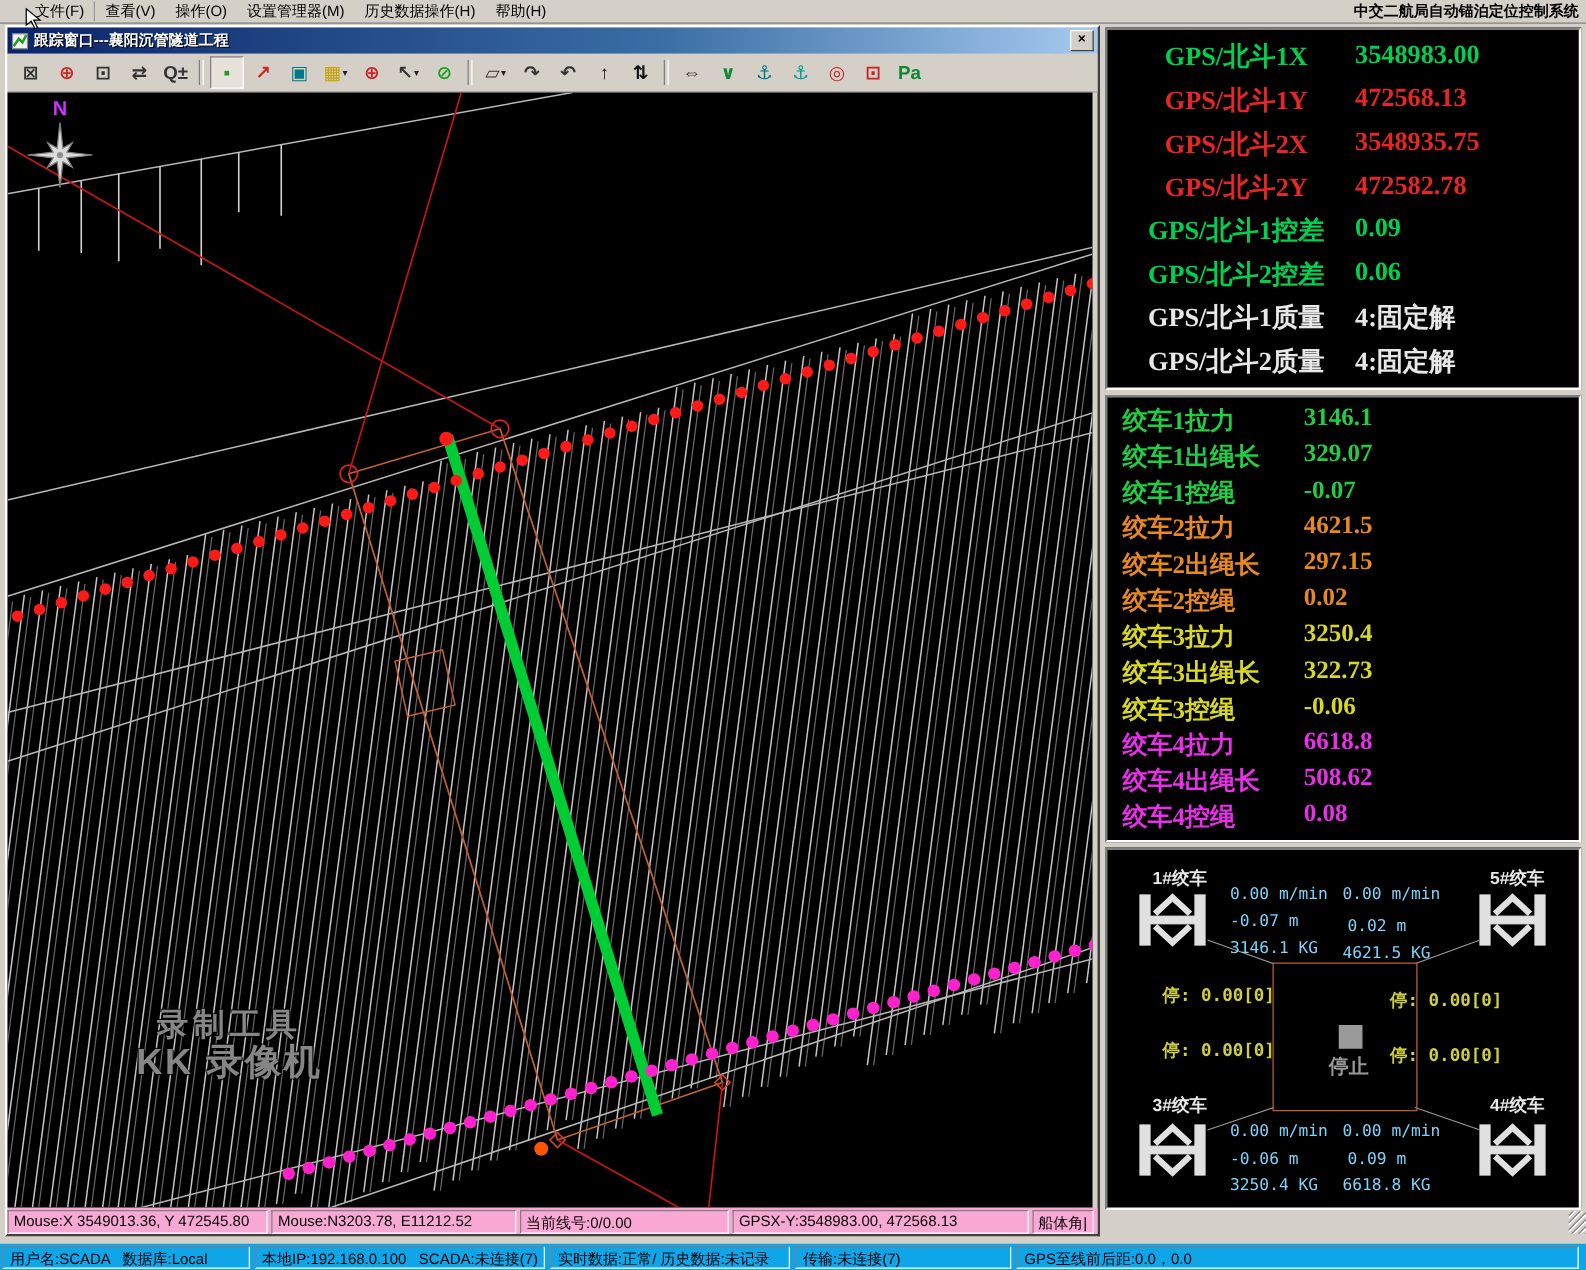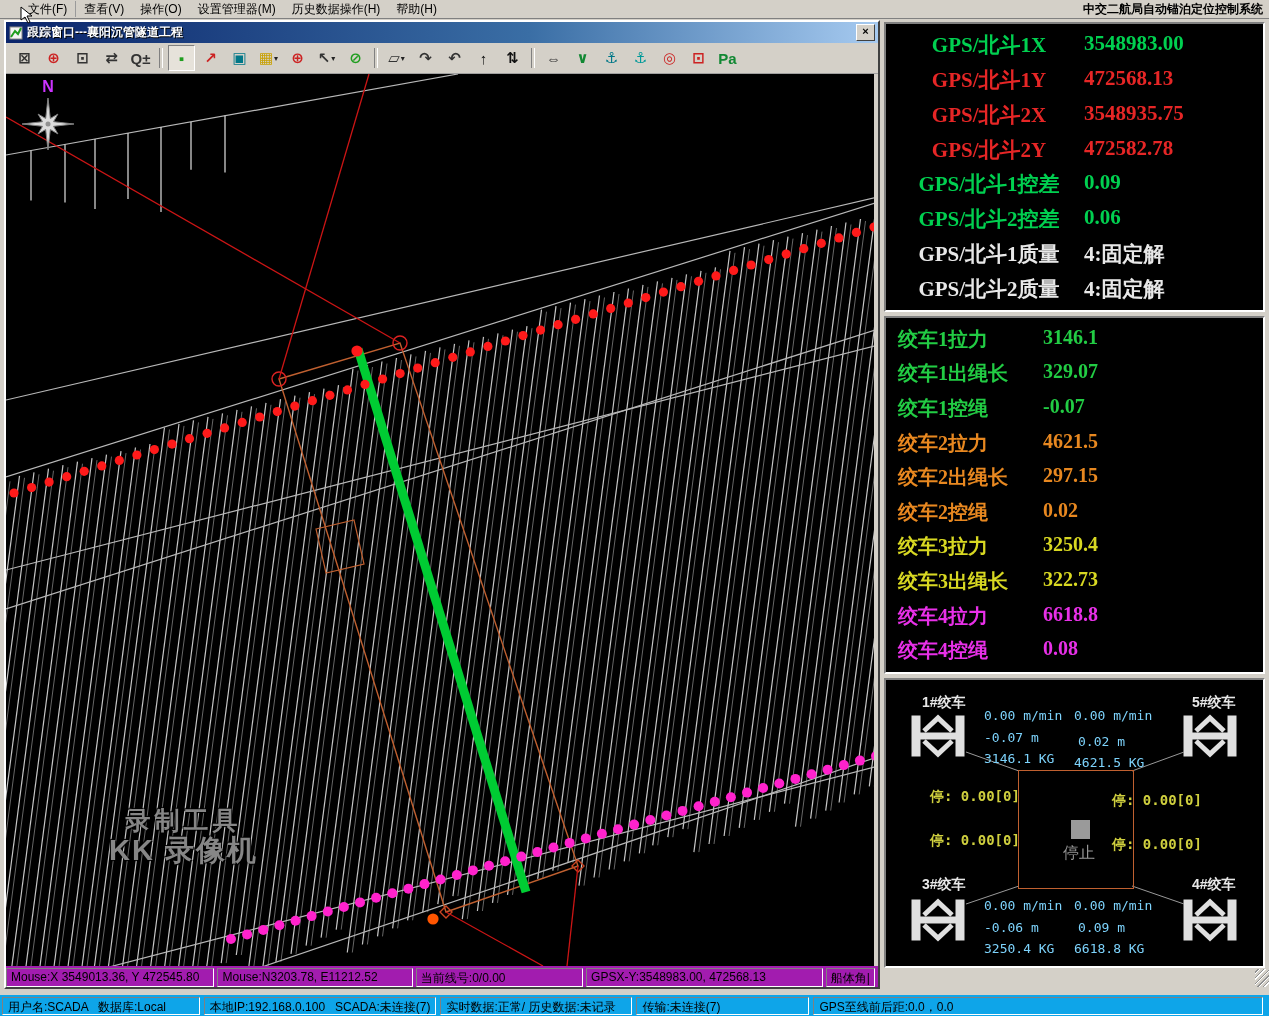--- a/index.html
+++ b/index.html
@@ -30,21 +30,21 @@
   .tdrop{font-size:8px;color:#222;margin-left:1px;}
   .tsep{width:2px;height:20px;border-left:1px solid #808080;border-right:1px solid #fff;margin:0 4px;}
   
   #canvas-wrap{position:relative;width:868px;height:892px;background:#000;overflow:hidden;}
   #watermark{position:absolute;left:85px;top:733px;width:185px;text-align:center;
              color:rgba(158,158,158,.85);font-weight:bold;line-height:1.1;
              text-shadow:1px 1px 1px #000,-1px -1px 1px #000;pointer-events:none;}
   #watermark .w1{font-size:25px;letter-spacing:4px;}
   #watermark .w2{font-size:29px;letter-spacing:2px;}
   
-  #wstatus{height:21px;display:flex;align-items:stretch;background:#a21caf;padding-top:2px;box-sizing:border-box;}
+  #wstatus{height:21px;display:flex;align-items:stretch;background:#f9a8d4;padding-top:2px;box-sizing:border-box;}
   .wseg{border:1px solid;border-color:#808080 #fff #fff #808080;margin-right:3px;font-size:12px;
         padding:1px 4px;white-space:pre;overflow:hidden;color:#000;}
   
   .blackpanel{position:absolute;left:884px;width:381px;background:#000;
               border:2px solid;border-color:#808080 #fff #fff #808080;box-sizing:border-box;
               font-family:"Liberation Serif","DejaVu Serif",serif;}
   #gps-panel{top:22px;height:290px;display:flex;flex-direction:column;justify-content:space-around;padding:4px 0;}
   #winch-panel{top:316px;height:358px;display:flex;flex-direction:column;justify-content:space-around;padding:4px 0;}
   #diagram-panel{top:678px;height:290px;font-family:"DejaVu Sans Mono","Liberation Mono",monospace;}
   .prow{display:flex;font-weight:bold;}
@@ -53,21 +53,21 @@
   #winch-panel .prow{font-size:20px;}
   #winch-panel .plabel{width:145px;padding-left:12px;}
   .pvalue{white-space:pre;}
   
   .dg{position:absolute;white-space:pre;}
   .dg-label{color:#e8e8e8;font-size:14px;font-weight:bold;font-family:"Liberation Sans",sans-serif;}
   .dg-green{color:#7dd3fc;font-size:13px;font-weight:normal;}
   .dg-stop{color:#cfcf3e;font-size:14px;font-weight:bold;}
   #vessel-rect{position:absolute;left:132px;top:90px;width:114px;height:117px;border:1px solid #c06030;}
   #stop-square{position:absolute;left:52px;top:49px;width:19px;height:19px;background:#9a9a9a;}
-  #stop-caption{position:absolute;left:44px;top:72px;color:#989898;font-size:16px;font-weight:normal;
+  #stop-caption{position:absolute;left:44px;top:72px;color:#989898;font-size:16px;font-weight:bold;
                 font-family:"Liberation Sans",sans-serif;}
   
   #appstatus{position:absolute;left:0;top:995px;width:1269px;height:21px;background:#0ea5e9;
              display:flex;align-items:stretch;padding:2px 2px 1px 2px;box-sizing:border-box;}
   .aseg{border:1px solid;border-color:#808080 #fff #fff #808080;margin-right:4px;font-size:12px;
         padding:1px 5px;white-space:pre;color:#000;}
   #grip{position:absolute;right:0;top:969px;width:14px;height:18px;
         background:repeating-linear-gradient(135deg,#d4d0c8 0 2px,#909090 2px 3px,#fff 3px 4px);}
 </style>
 </head>
@@ -525,22 +525,30 @@
       </div>
       <div class="prow">
        <span class="plabel" style="color:#d8d822">绞车3拉力</span>
        <span class="pvalue" style="color:#d8d822">3250.4</span>
       </div>
       <div class="prow">
        <span class="plabel" style="color:#d8d822">绞车3出绳长</span>
        <span class="pvalue" style="color:#d8d822">322.73</span>
       </div>
       <div class="prow">
+       <span class="plabel" style="color:#d8d822">绞车3控绳</span>
+       <span class="pvalue" style="color:#d8d822">-0.06</span>
+      </div>
+      <div class="prow">
        <span class="plabel" style="color:#e830e8">绞车4拉力</span>
        <span class="pvalue" style="color:#e830e8">6618.8</span>
+      </div>
+      <div class="prow">
+       <span class="plabel" style="color:#e830e8">绞车4出绳长</span>
+       <span class="pvalue" style="color:#e830e8">508.62</span>
       </div>
       <div class="prow">
        <span class="plabel" style="color:#e830e8">绞车4控绳</span>
        <span class="pvalue" style="color:#e830e8">0.08</span>
       </div>
     </div>
 
   <div id="diagram-panel" class="blackpanel">
     <svg id="dg-svg" width="377" height="286" style="position:absolute;left:0;top:0">
         <g transform="translate(26,32)" stroke="#e0e0e0" fill="#e0e0e0">

